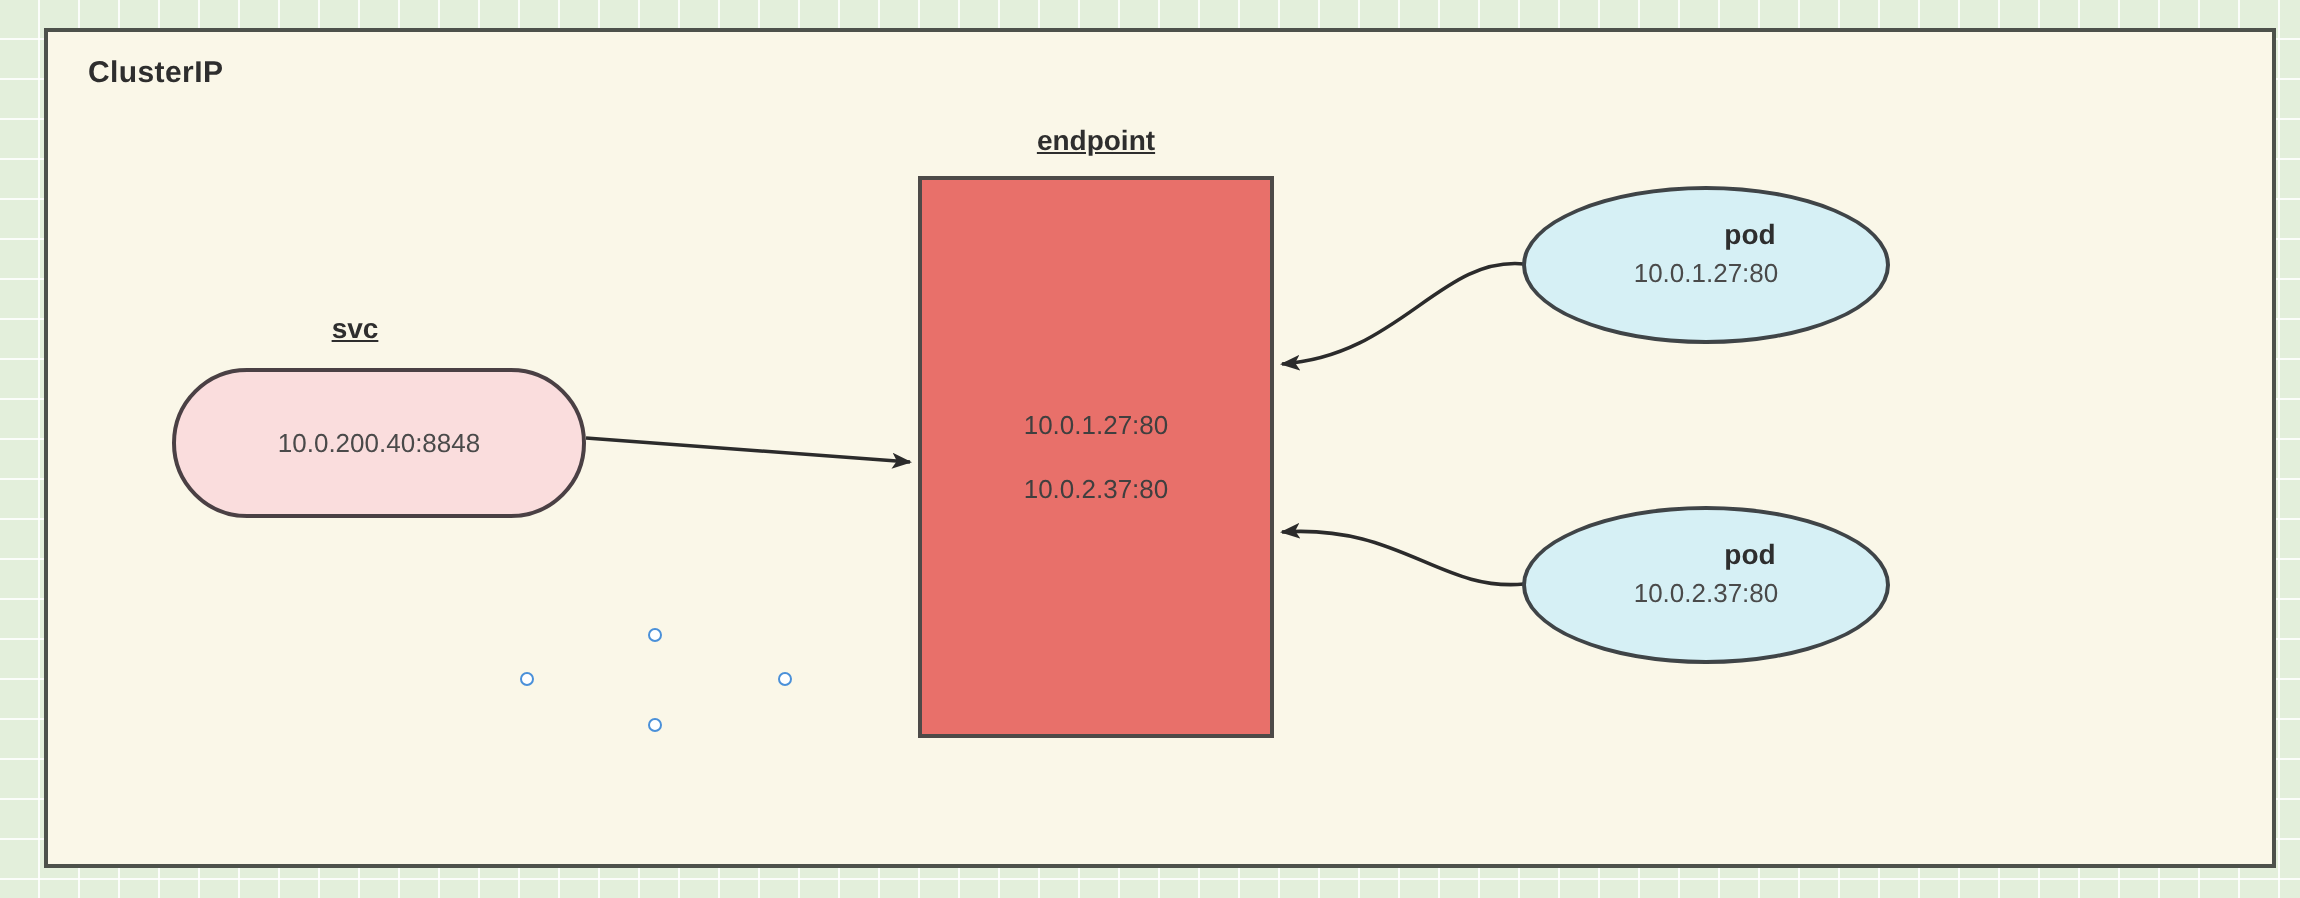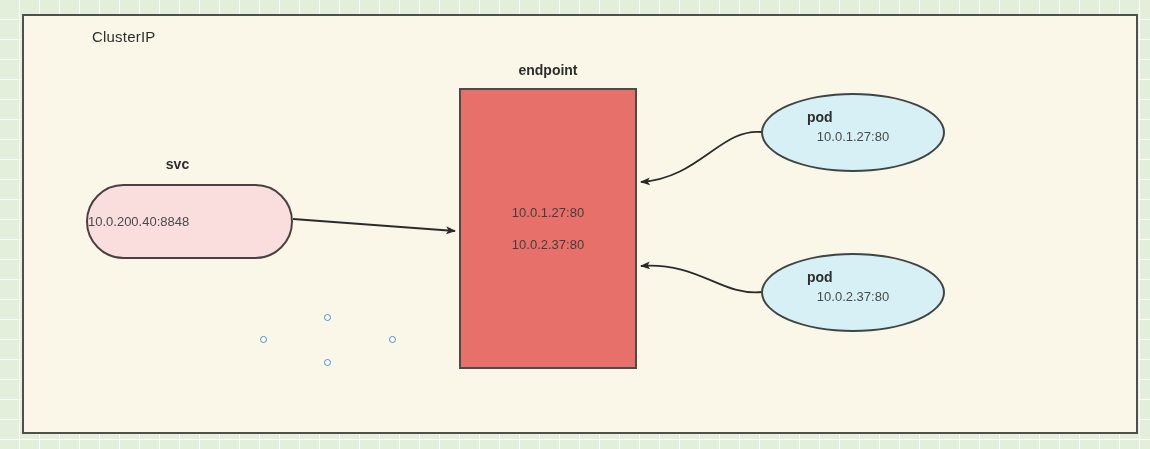--- a/index.html
+++ b/index.html
@@ -36,50 +36,50 @@
     height: 420px;
     background: #faf7e8;
     border: 2px solid #4d514b;
     box-sizing: border-box;
   }
   #cluster-title {
     position: absolute;
     left: 44px;
     top: 28px;
     font-size: 15px;
-    font-weight: normal;
+    font-weight: bold;
     color: #2e2e2e;
     letter-spacing: .2px;
-    margin-left: 48px;
   }
 
   
   .node-label {
     position: absolute;
     font-size: 14px;
     font-weight: bold;
     color: #2e2e2e;
     text-align: center;
     white-space: nowrap;
+    text-decoration: underline;
   }
 
   
   #svc-shape {
     position: absolute;
     left: 86px;
     top: 184px;
     width: 207px;
     height: 75px;
     background: #fadddd;
     border: 2px solid #4a4044;
     border-radius: 38px;
     box-sizing: border-box;
     display: flex;
     align-items: center;
-    justify-content: flex-start;
+    justify-content: center;
   }
   #svc-shape .ip-text {
     font-size: 13px;
     color: #4a4a4a;
   }
   #svc-label { left: 74px; top: 156px; width: 207px; }
 
   
   #endpoint-shape {
     position: absolute;
@@ -109,21 +109,21 @@
     height: 79px;
     background: #d6f0f5;
     border: 2px solid #3f4447;
     border-radius: 50%;
     box-sizing: border-box;
   }
   .pod-shape .pod-title {
     position: absolute;
     left: 0; right: 0;
     top: 14px;
-    text-align: left;
+    text-align: center;
     font-size: 14px;
     font-weight: bold;
     color: #2e2e2e;
     padding-left: 44px;
     box-sizing: border-box;
   }
   .pod-shape .ip-text {
     position: absolute;
     left: 0; right: 0;
     top: 34px;

